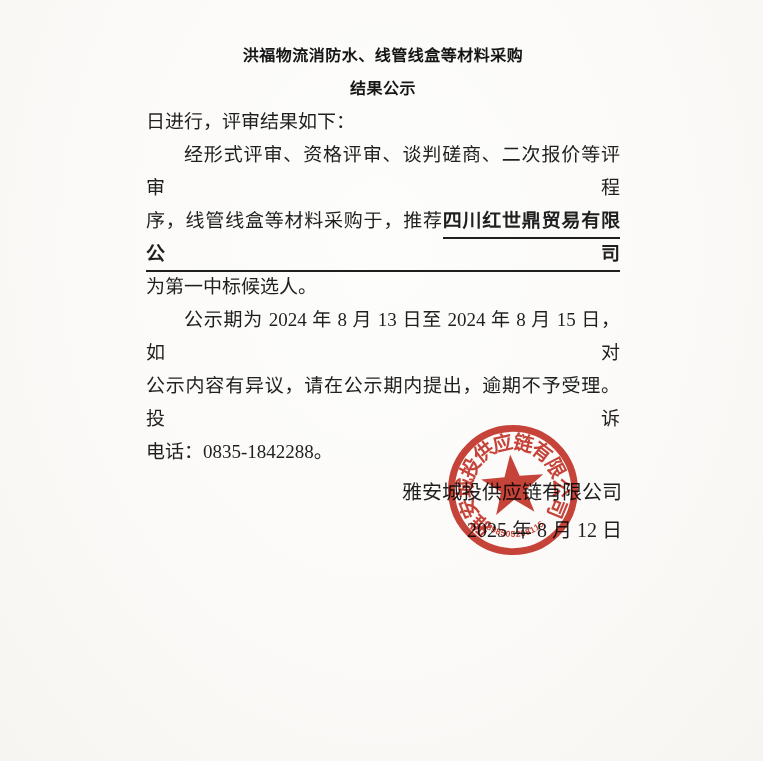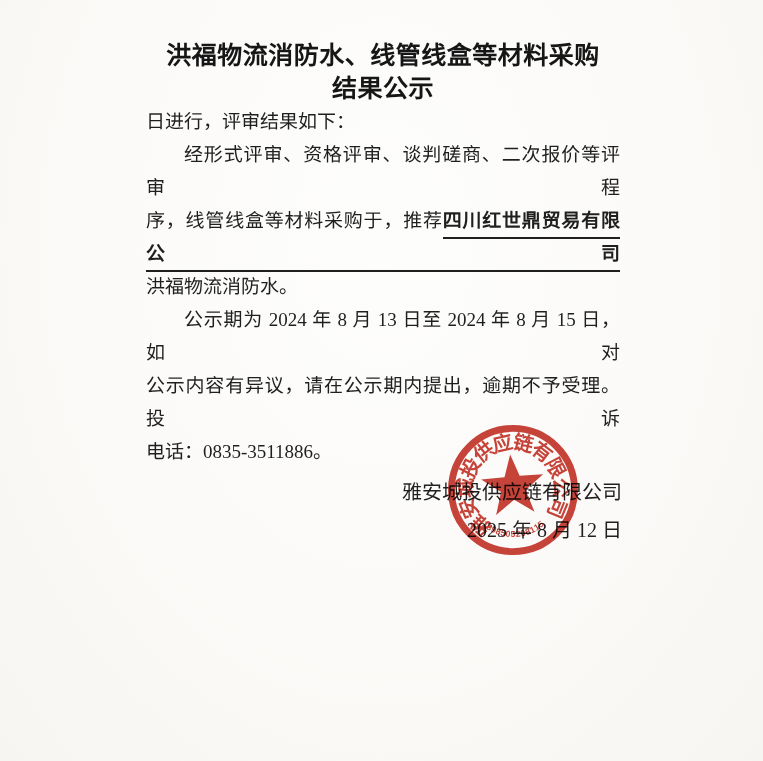--- a/index.html
+++ b/index.html
@@ -16,21 +16,21 @@
   }
   .page{
     position:relative;width:763px;height:761px;
     background:radial-gradient(ellipse at 50% 32%, #fdfdfc 0%, #fbfaf8 55%, #f6f5f1 100%);
   }
   .doc{
     position:absolute;left:146px;top:39px;width:474px;
   }
   .title{
     font-family:"Liberation Sans","DejaVu Sans",sans-serif;
-    font-weight:bold;font-size:25px;line-height:33px;
+    font-weight:bold;font-size:16px;line-height:33px;
     text-align:center;letter-spacing:.5px;color:#161616;
   }
   .body-text{font-size:19px;line-height:33px;}
   .line{width:474px;white-space:nowrap;}
   .just{text-align:justify;text-align-last:justify;white-space:normal;}
   .indent{text-indent:38px;}
   .winner{font-weight:bold;border-bottom:2px solid currentColor;padding-bottom:6px;}
   .signature{
     position:absolute;top:482px;right:141px;
     text-align:right;font-size:20px;line-height:21px;
@@ -50,24 +50,24 @@
   <div class="doc">
     <div class="title">
       <div>洪福物流消防水、线管线盒等材料采购</div>
       <div>结果公示</div>
     </div>
 
     <div class="body-text">
       <div class="line">日进行，评审结果如下：</div>
       <div class="line just indent">经形式评审、资格评审、谈判磋商、二次报价等评审程</div>
       <div class="line just"><span>序，线管线盒等材料采购于，推荐</span><span class="winner">四川红世鼎贸易有限公司</span></div>
-      <div class="line">洪福物流消防水。</div>
+      <div class="line">为第一中标候选人。</div>
       <div class="line just indent">公示期为 2024 年 8 月 13 日至 2024 年 8 月 15 日，如对</div>
       <div class="line just">公示内容有异议，请在公示期内提出，逾期不予受理。投诉</div>
-      <div class="line">电话：0835-3511886。</div>
+      <div class="line">电话：0835-1842288。</div>
     </div>
   </div>
 
   <div class="signature">
     <div>雅安城投供应链有限公司</div>
     <div class="sig-date">2025 年 8 月 12 日</div>
   </div>
 
   <div class="seal">
     <svg viewBox="0 0 200 200" xmlns="http://www.w3.org/2000/svg">

